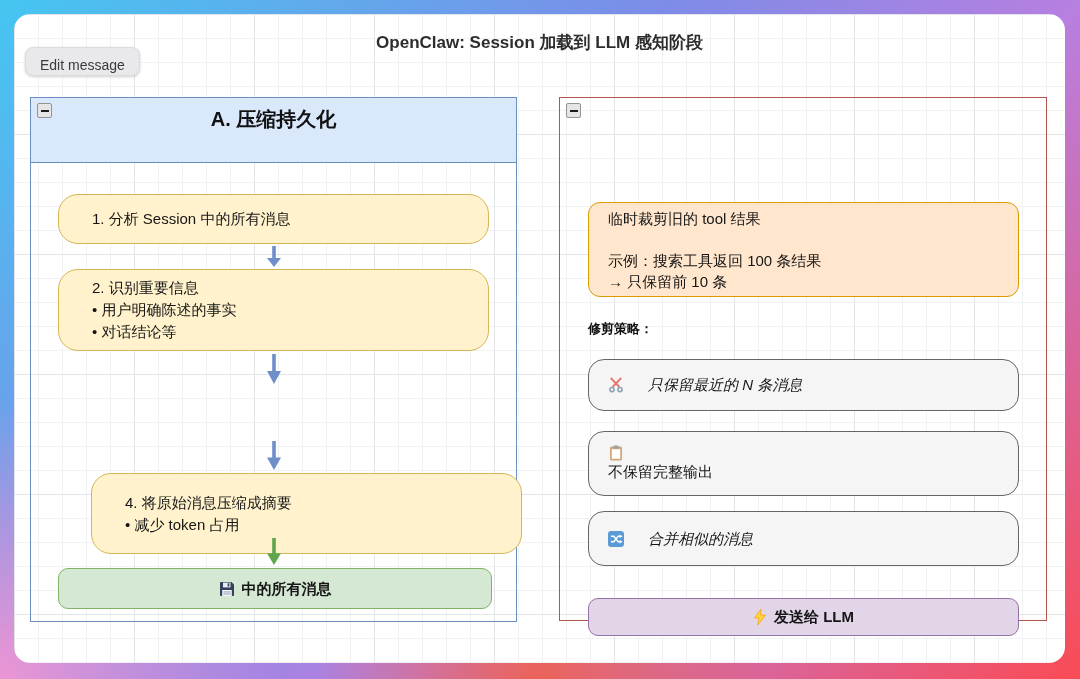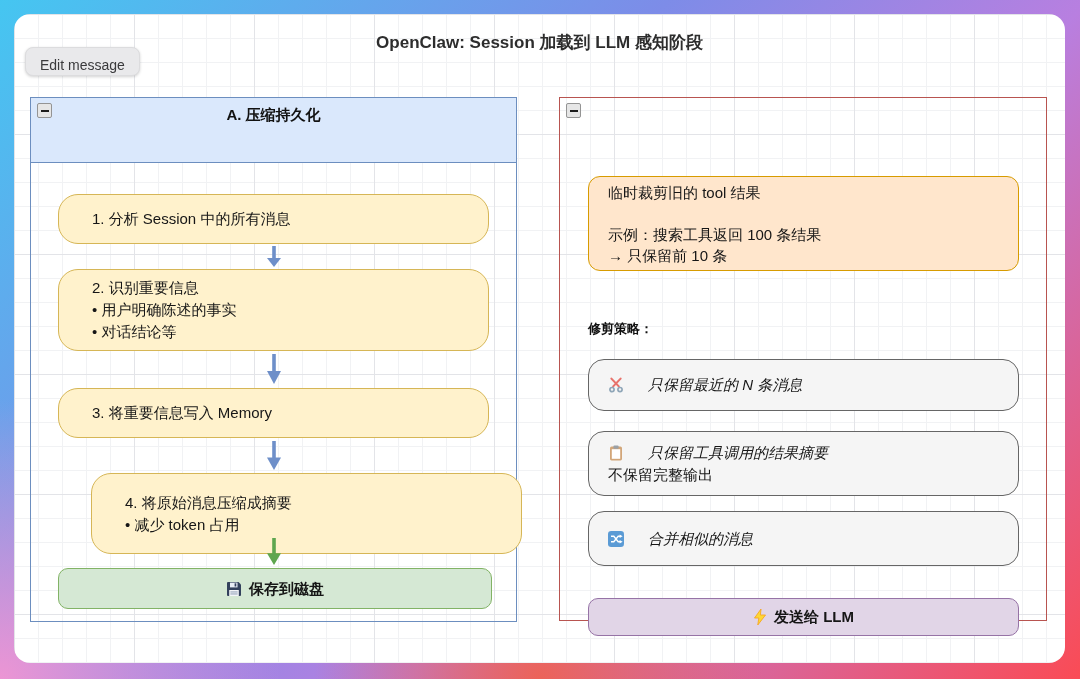--- a/index.html
+++ b/index.html
@@ -34,21 +34,21 @@
     font-size: 14px; color: #3a3a3c; line-height: 27px;
     box-shadow: 0 1px 3px rgba(0,0,0,.18); cursor: pointer;
   }
   .panel { position: absolute; border-width: 1.5px; border-style: solid; }
   .panel-a { left: 30px; top: 97px; width: 487px; height: 525px; border-color: #6c8ebf; }
   .panel-b { left: 559px; top: 97px; width: 488px; height: 524px; border-color: #b85450; }
   .panel-header {
     position: absolute; left: 0; top: 0; width: 100%; height: 65px;
     display: flex; flex-direction: column; align-items: center; justify-content: space-between;
     padding: 8px 0 10px 0;
-    border-bottom: 1.5px solid; font-weight: bold; font-size: 15px; color: #111;
+    border-bottom: 1.5px solid; font-weight: bold; font-size: 20px; color: #111;
   }
   .panel-a .panel-header { background: #dae8fc; border-bottom-color: #6c8ebf; }
   .panel-b .panel-header { background: #f8cecc; border-bottom-color: #b85450; }
   .collapse-btn {
     position: absolute; left: 6px; top: 5px; width: 15px; height: 15px;
     background: #e6e6e6; border: 1px solid #949494; border-radius: 2px;
     display: flex; align-items: center; justify-content: center; cursor: pointer;
   }
   .collapse-btn .minus { width: 8px; height: 2px; background: #1c1c1c; }
   .node { position: absolute; font-size: 15px; color: #161616; line-height: 22px; }
@@ -109,23 +109,20 @@
     <span>2. 识别重要信息</span>
     <span>• 用户明确陈述的事实</span>
     <span>• 对话结论等</span>
   </div>
 
   <svg class="arrow" style="left:234px;top:256px;" height="30" viewBox="0 0 18 30" preserveAspectRatio="none">
     <rect x="7.2" y="0" width="3.6" height="19" fill="#6e8fc9"></rect>
       <polygon points="2,17 16,17 9,30" fill="#6e8fc9"></polygon>
   </svg>
 
-  <div class="node step" style="top:290px;height:50px;">
-    <span>3. 将重要信息写入 Memory</span>
-  </div>
 
   <svg class="arrow" style="left:234px;top:343px;" height="29" viewBox="0 0 18 30" preserveAspectRatio="none">
     <rect x="7.2" y="0" width="3.6" height="19" fill="#6e8fc9"></rect>
       <polygon points="2,17 16,17 9,30" fill="#6e8fc9"></polygon>
   </svg>
 
   <div class="node step" style="top:375px;height:81px;margin-left:33px;">
     <span>4. 将原始消息压缩成摘要</span>
     <span>• 减少 token 占用</span>
   </div>
@@ -139,30 +136,30 @@
     <span class="icon">
       <svg width="16" height="16" viewBox="0 0 16 16">
           <path d="M2 1h10.5L15 3.5V14a1 1 0 0 1-1 1H2a1 1 0 0 1-1-1V2a1 1 0 0 1 1-1z" fill="#33415c"></path>
           <rect x="4" y="1.6" width="7.5" height="4.8" fill="#e8edf5"></rect>
           <rect x="8.6" y="2.3" width="1.7" height="3.2" fill="#33415c"></rect>
           <rect x="3.2" y="9" width="9.6" height="6" fill="#f3f5f8"></rect>
           <rect x="4.4" y="10.4" width="7.2" height="1.1" fill="#9aa7bd"></rect>
           <rect x="4.4" y="12.4" width="7.2" height="1.1" fill="#9aa7bd"></rect>
         </svg>
     </span>
-    <span>保存到磁盘</span>
+    <span>中的所有消息</span>
   </div>
 </div>
 
 <div class="panel panel-b">
   <div class="collapse-btn">
       <div class="minus"></div>
     </div>
 
-  <div class="node note" style="left:28px;top:78px;width:431px;height:95px;">
+  <div class="node note" style="left:28px;top:104px;width:431px;height:95px;">
     <span>临时裁剪旧的 tool 结果</span>
     <span class="gap-above">示例：搜索工具返回 100 条结果</span>
     <span>→ 只保留前 10 条</span>
   </div>
 
   <div class="strategies-label" style="top:222px;">修剪策略：</div>
 
   <div class="node strategy" style="left:28px;top:261px;width:431px;height:52px;">
     <span class="icon-line">
       <span class="icon">
@@ -181,21 +178,20 @@
 
   <div class="node strategy" style="left:28px;top:333px;width:431px;height:65px;">
     <span class="icon-line">
       <span class="icon">
         <svg width="16" height="16" viewBox="0 0 16 16">
             <rect x="2" y="1.6" width="12" height="13.8" rx="1.6" fill="#d2a679"></rect>
             <rect x="3.8" y="4.2" width="8.4" height="9.6" fill="#ffffff"></rect>
             <rect x="5.4" y="0.4" width="5.2" height="3.4" rx="1" fill="#9aa0a6"></rect>
           </svg>
       </span>
-      <span>只保留工具调用的结果摘要</span>
     </span>
     <span>不保留完整输出</span>
   </div>
 
   <div class="node send-box" style="left:28px;top:500px;width:431px;height:38px;">
     <span class="icon">
       <svg width="14" height="16" viewBox="0 0 14 16">
           <polygon points="8,0 1.5,9 5.8,9 4.8,16 12.5,6 7.4,6" fill="#fdd835" stroke="#f6a623" stroke-width="0.9"></polygon>
         </svg>
     </span>

